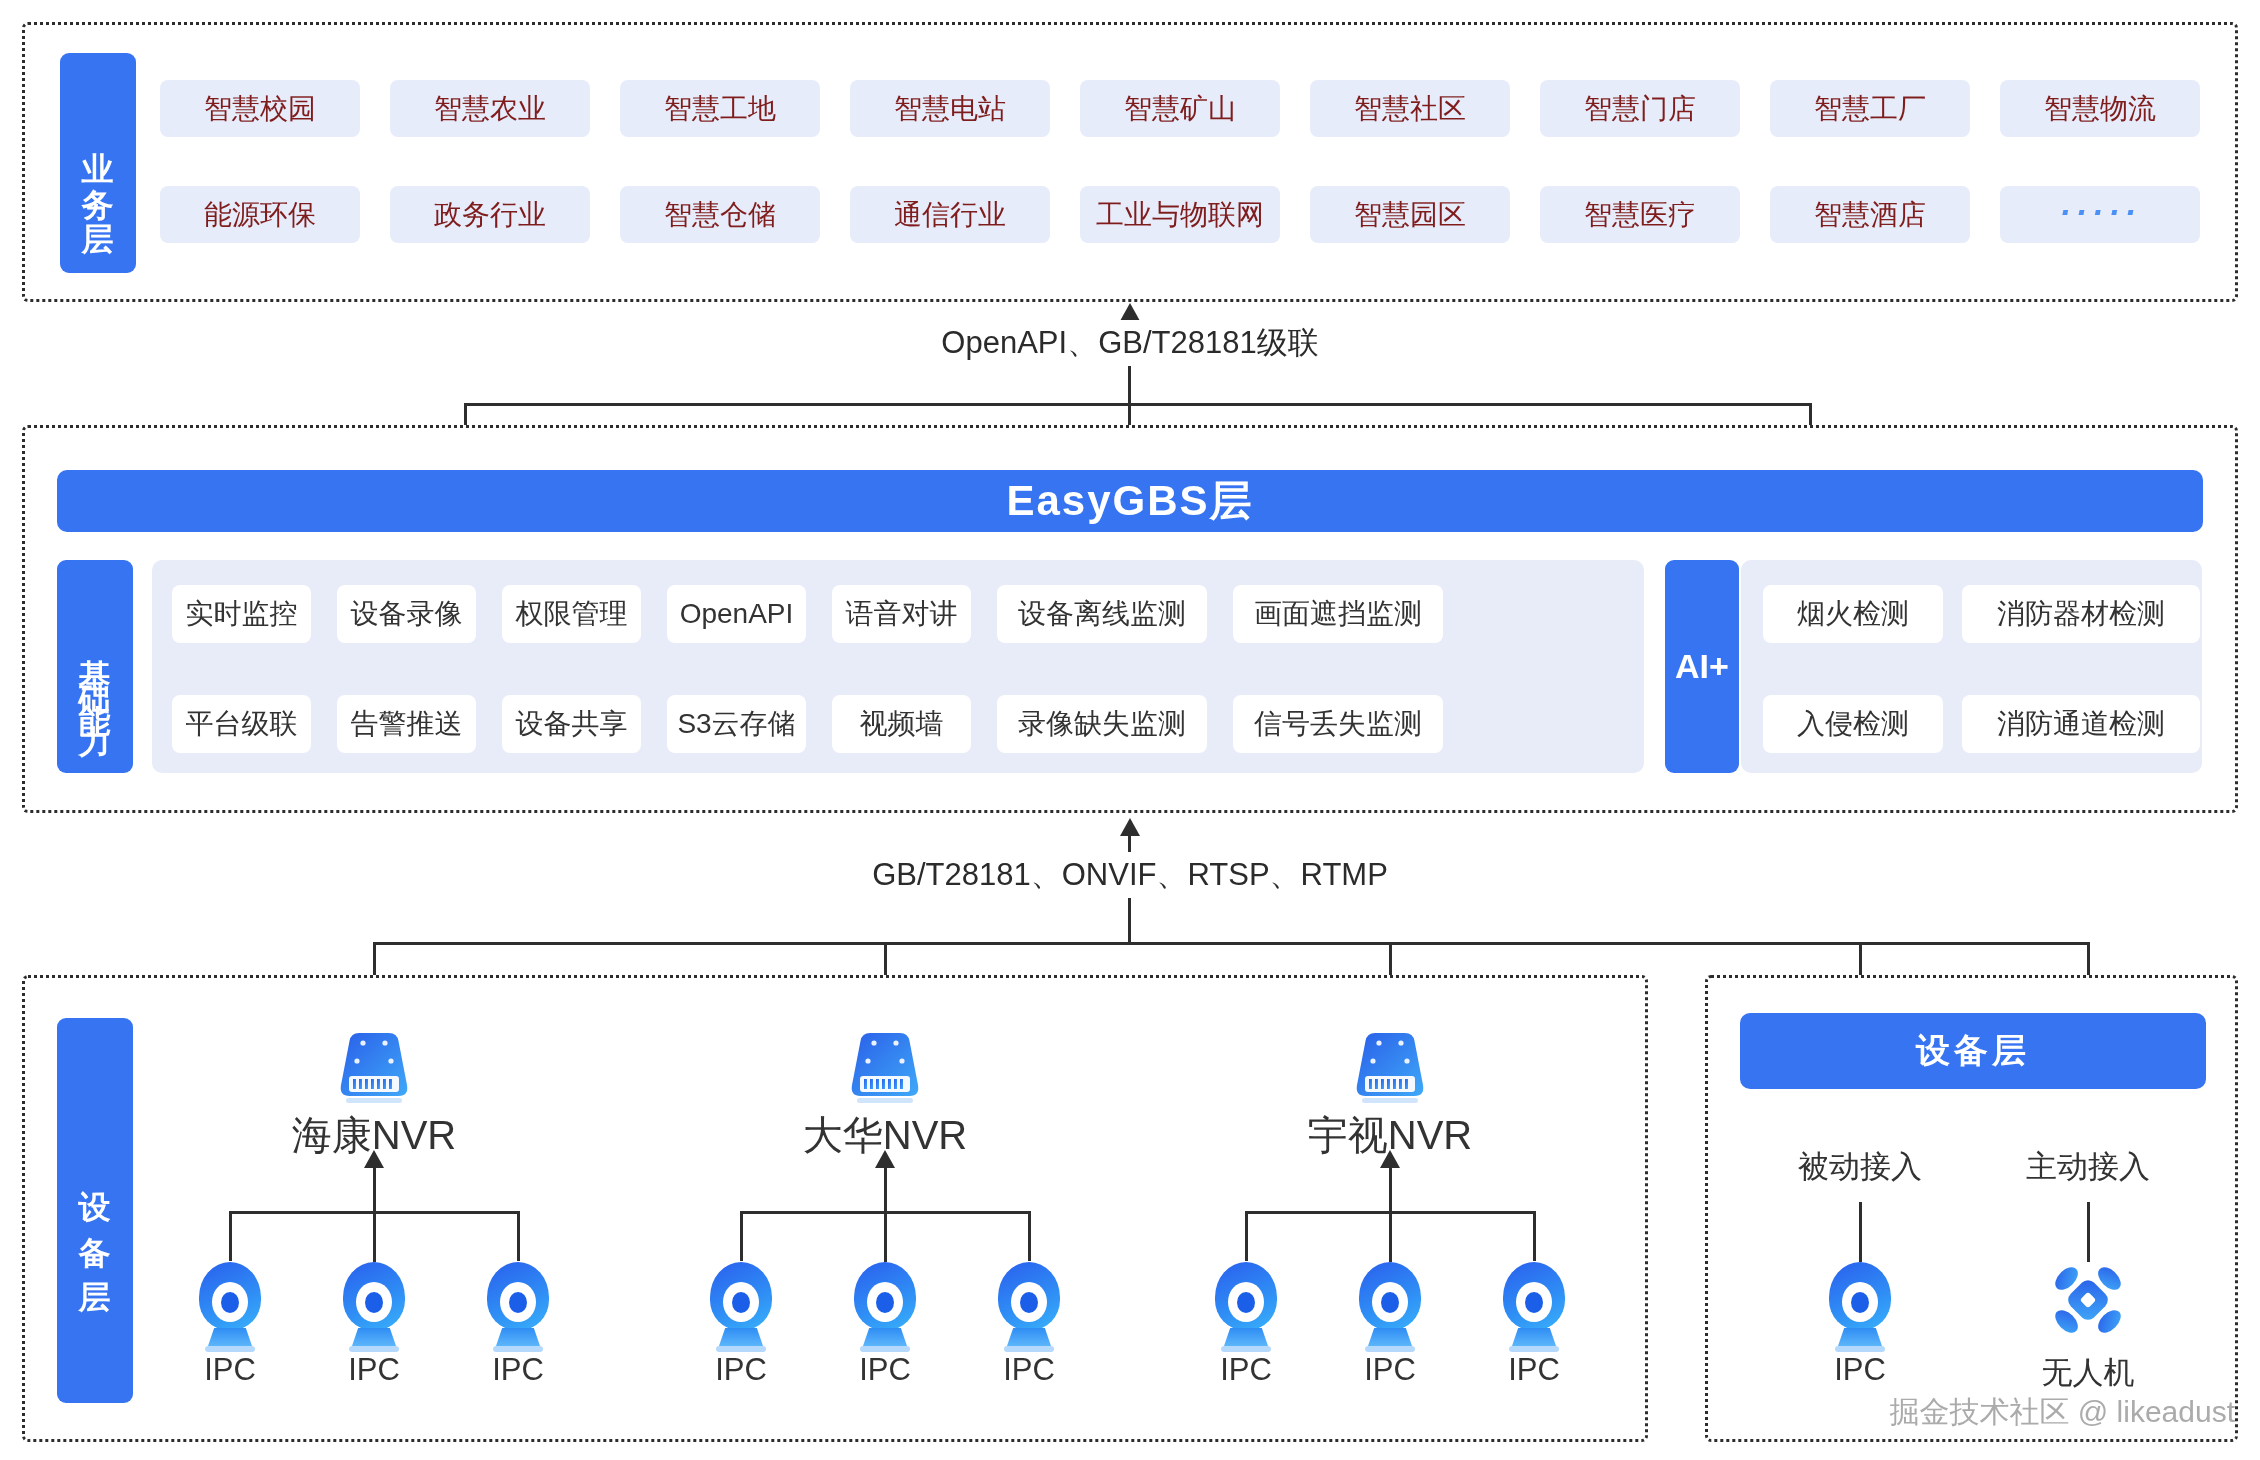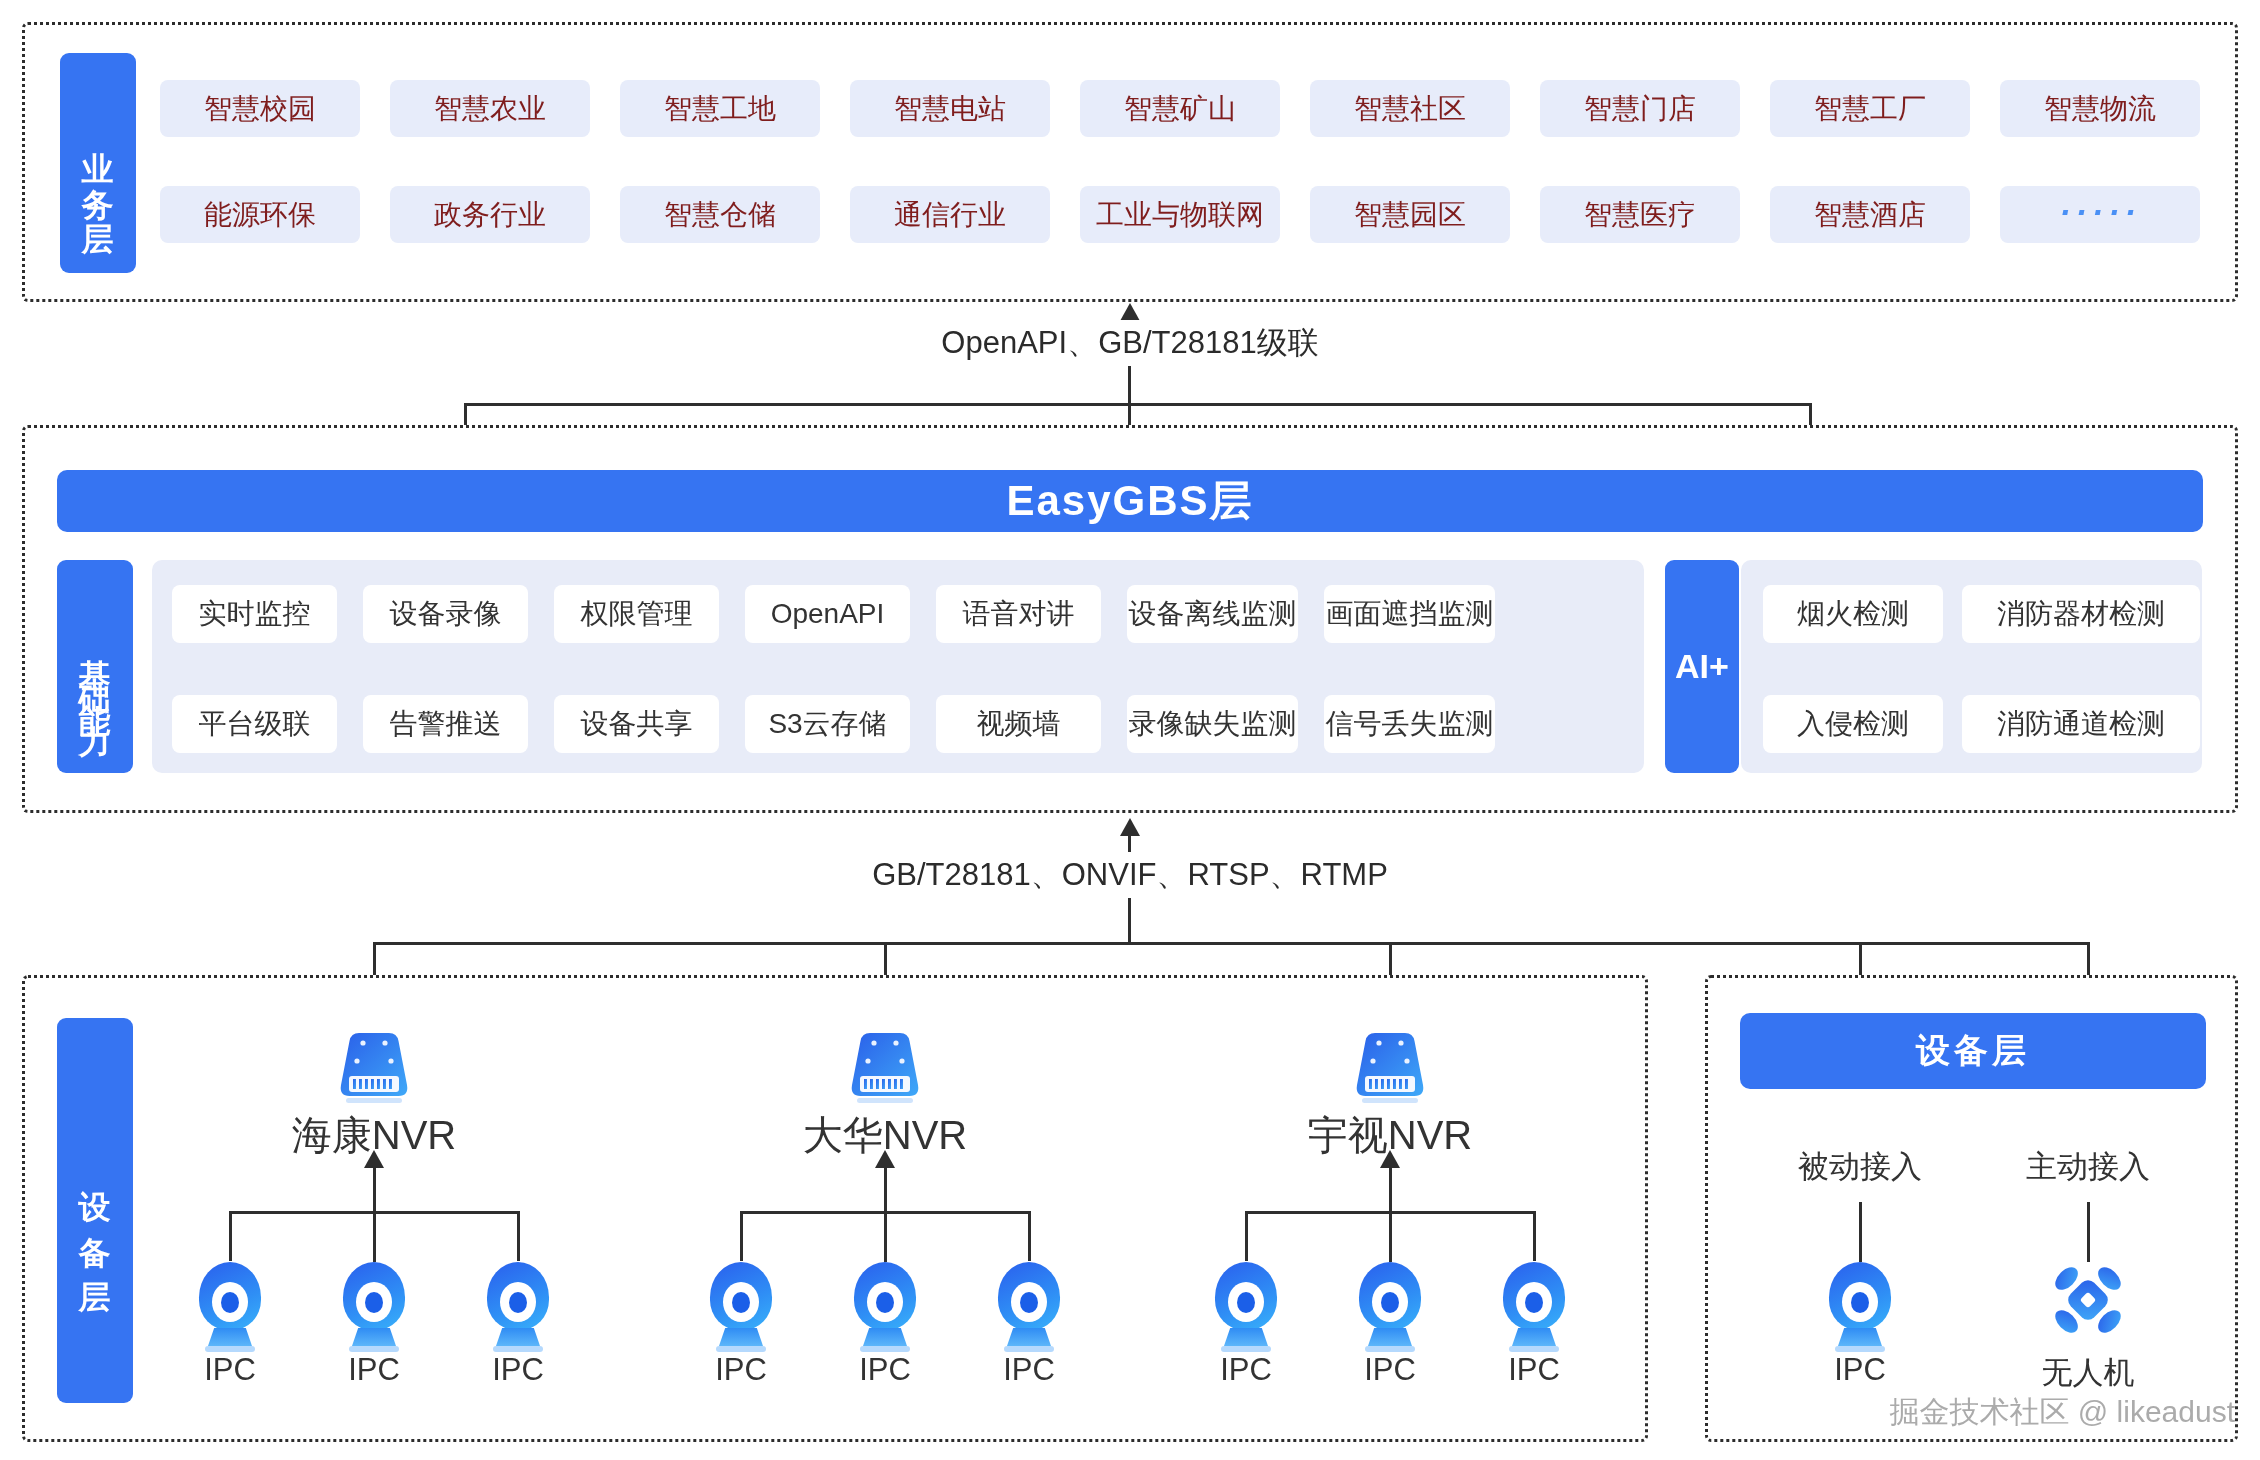--- a/index.html
+++ b/index.html
@@ -16,21 +16,21 @@
   .vs-dev span{letter-spacing:46px;transform:translateY(23px);}
   .biz-grid{position:absolute;left:160px;top:80px;display:grid;
             grid-template-columns:repeat(9,200px);grid-auto-rows:57px;column-gap:30px;row-gap:49px;}
   .biz-item{background:#E7ECFA;border-radius:8px;line-height:57px;text-align:center;
             font-size:28px;font-weight:500;color:#7f1d1d;}
   .biz-dots{color:#4A90F5;font-weight:700;font-size:34px;letter-spacing:5px;font-style:italic;line-height:53px;}
   .panel{position:absolute;background:#E8ECF8;border-radius:10px;}
   .cap-row{position:absolute;display:flex;gap:26px;height:58px;left:20px;}
   .ai-row{position:absolute;display:flex;gap:19px;height:58px;left:22px;}
   .pill{background:#fff;border-radius:8px;line-height:58px;text-align:center;font-size:28px;color:#333;}
-  .w4{width:165px}.w6{width:171px}.wa{width:180px}.wb{width:238px}
+  .w4{width:139px}.w6{width:210px}.wa{width:180px}.wb{width:238px}
   .hline{position:absolute;height:3px;background:#2e2e2e;}
   .vline{position:absolute;width:3px;background:#2e2e2e;}
   .arrow-up{position:absolute;width:0;height:0;border-left:10px solid transparent;
             border-right:10px solid transparent;border-bottom:18px solid #2e2e2e;}
   .conn-label{position:absolute;background:#fff;padding:0 16px;font-size:31px;font-weight:500;
               color:#2b2b2b;line-height:46px;transform:translateX(-50%);z-index:3;white-space:nowrap;}
   .nvr-group{position:absolute;width:360px;height:380px;top:1030px;}
   .nvr-svg{position:absolute;left:138px;top:0;width:84px;height:76px;}
   .nvr-name{position:absolute;left:0;top:78px;width:360px;text-align:center;font-size:40px;color:#333;}
   .dev-label{position:absolute;width:120px;text-align:center;font-size:31px;color:#333;}

